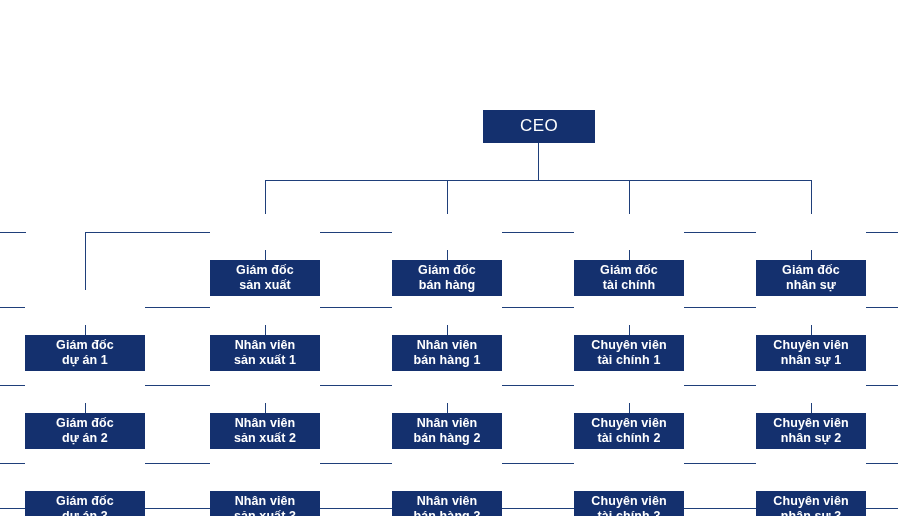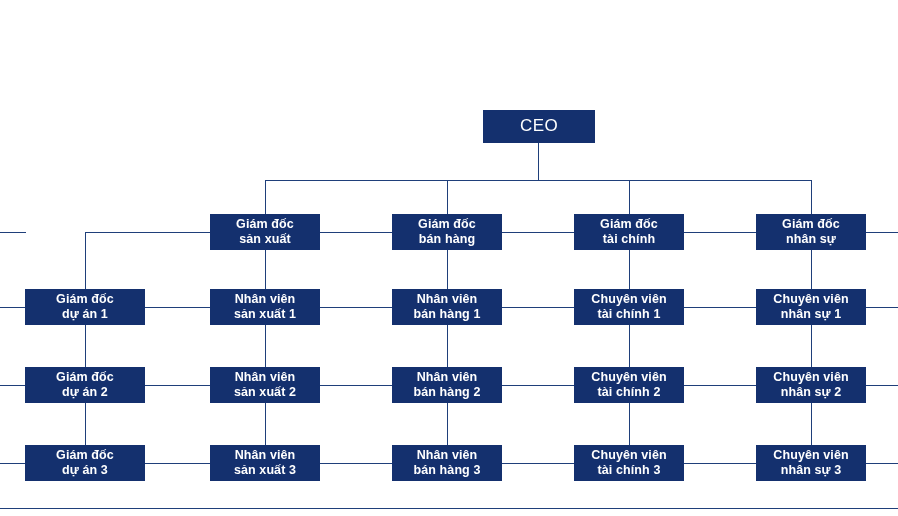--- a/index.html
+++ b/index.html
@@ -79,20 +79,21 @@
   }
   .node-ceo {
     font-size: 17px;
     font-weight: normal;
     letter-spacing: 0.4px;
   }
   .node-dir,
   .node-cell {
     font-size: 12.5px;
     letter-spacing: 0.1px;
+    margin-top: 46px;
   }
   .node-label {
     display: block;
     white-space: pre-line;
     padding: 0 4px;
   }
 
   
   .bottom-rule {
     position: absolute;

